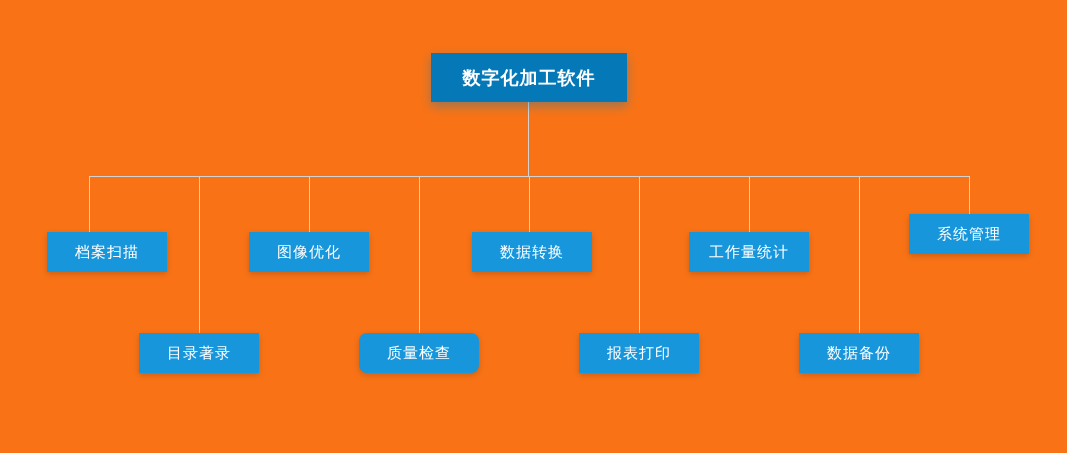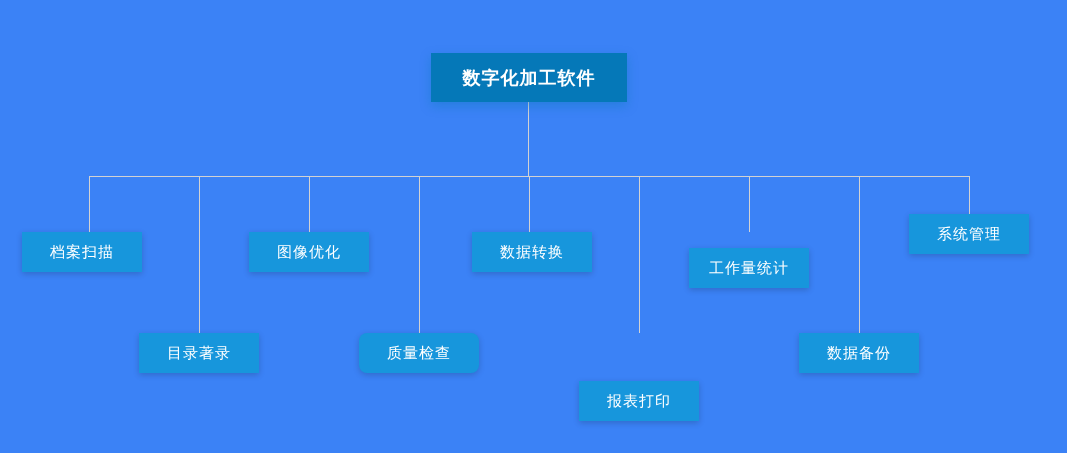--- a/index.html
+++ b/index.html
@@ -4,21 +4,21 @@
 <style>
   html, body { margin: 0; padding: 0; }
   body {
     font-family: "DejaVu Sans", "Liberation Sans", sans-serif;
     background: #f8f8f8;
   }
   .canvas {
     position: relative;
     width: 1067px;
     height: 453px;
-    background: #3b82f6;
+    background: #f97316;
     overflow: hidden;
     text-decoration: underline;
   }
   .line {
     position: absolute;
     background: #d2d2d2;
   }
   .node {
     position: absolute;
     display: flex;
@@ -42,27 +42,27 @@
   }
   .node.child {
     width: 120px;
     height: 40px;
     background: #1796dc;
     font-size: 15px;
     letter-spacing: 1px;
     box-shadow: 0 2px 6px rgba(0, 0, 0, 0.18);
   }
   
-  .c0 { left: 22px;  top: 232px; }
+  .c0 { left: 47px;  top: 232px; }
   .c1 { left: 139px; top: 333px; text-align: right; }
   .c2 { left: 249px; top: 232px; }
   .c3 { left: 359px; top: 333px; border-radius: 8px; }
   .c4 { left: 472px; top: 232px; }
-  .c5 { left: 579px; top: 333px; margin-top: 48px; }
-  .c6 { left: 689px; top: 232px; margin-top: 16px; }
+  .c5 { left: 579px; top: 333px; }
+  .c6 { left: 689px; top: 232px; }
   .c7 { left: 799px; top: 333px; }
   .c8 { left: 909px; top: 214px; }
   
   .root-drop { left: 528px; top: 102px; width: 1px; height: 74px; }
   .hbar      { left: 89px;  top: 176px; width: 881px; height: 1px; }
   .drop-short { top: 176px; width: 1px; height: 56px; }   
   .drop-long  { top: 176px; width: 1px; height: 157px; }  
   .d0 { left: 89px; }
   .d1 { left: 199px; }
   .d2 { left: 309px; }

